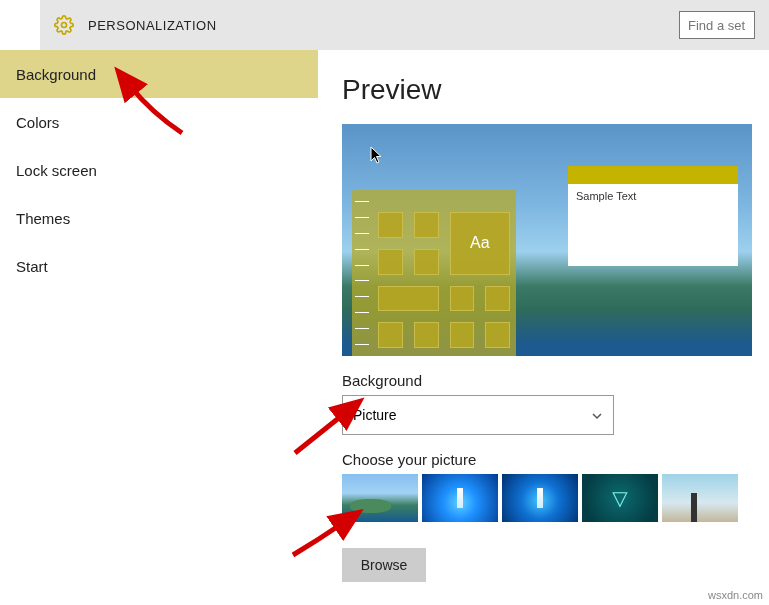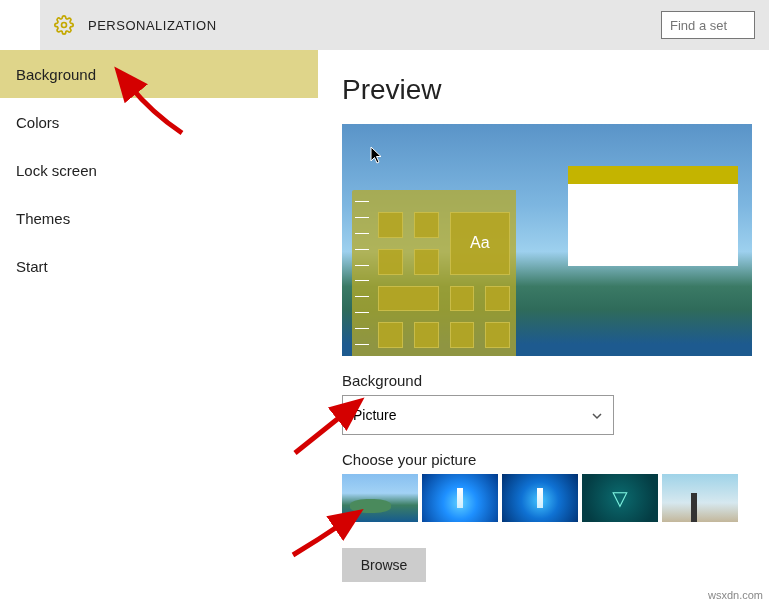--- a/index.html
+++ b/index.html
@@ -7,21 +7,21 @@
 
   .header {
     height: 50px; background: #e6e6e6; display: flex; align-items: center;
     padding: 0 14px; justify-content: space-between; margin-left: 40px;
   }
   .header-left { display: flex; align-items: center; gap: 14px; }
   .gear { width: 20px; height: 20px; color: #c4a800; }
   .header-title { font-size: 13px; letter-spacing: 0.5px; color: #222; }
   .search {
     border: 1px solid #777; height: 28px; padding: 0 8px; font-size: 13px;
-    width: 94px; color: #777; background: #fff;
+    width: 76px; color: #777; background: #fff;
   }
 
   .layout { display: flex; height: calc(605px - 50px); }
 
   .sidebar { width: 318px; background: #fff; }
   .side-item {
     height: 48px; display: flex; align-items: center; padding: 0 16px;
     font-size: 15px; color: #222; cursor: pointer;
   }
   .side-item.active { background: #dfd58a; }
@@ -152,20 +152,21 @@
             <div class="tile"></div>
             <div class="tile"></div>
           <div class="tile"></div>
             <div class="tile"></div>
             <div class="tile"></div>
             <div class="tile"></div>
         </div>
       </div>
       <div class="sample-window">
         <div class="titlebar"></div>
+        <div class="body">Sample Text</div>
       </div>
     </div>
 
     <div class="section-label">Background</div>
     <div class="dropdown">
       <span>Picture</span>
       <span class="chev">
         <svg viewBox="0 0 12 12" width="12" height="12">
             <path d="M2 4 L6 8 L10 4" fill="none" stroke="#555" stroke-width="1.5"></path>
           </svg>

